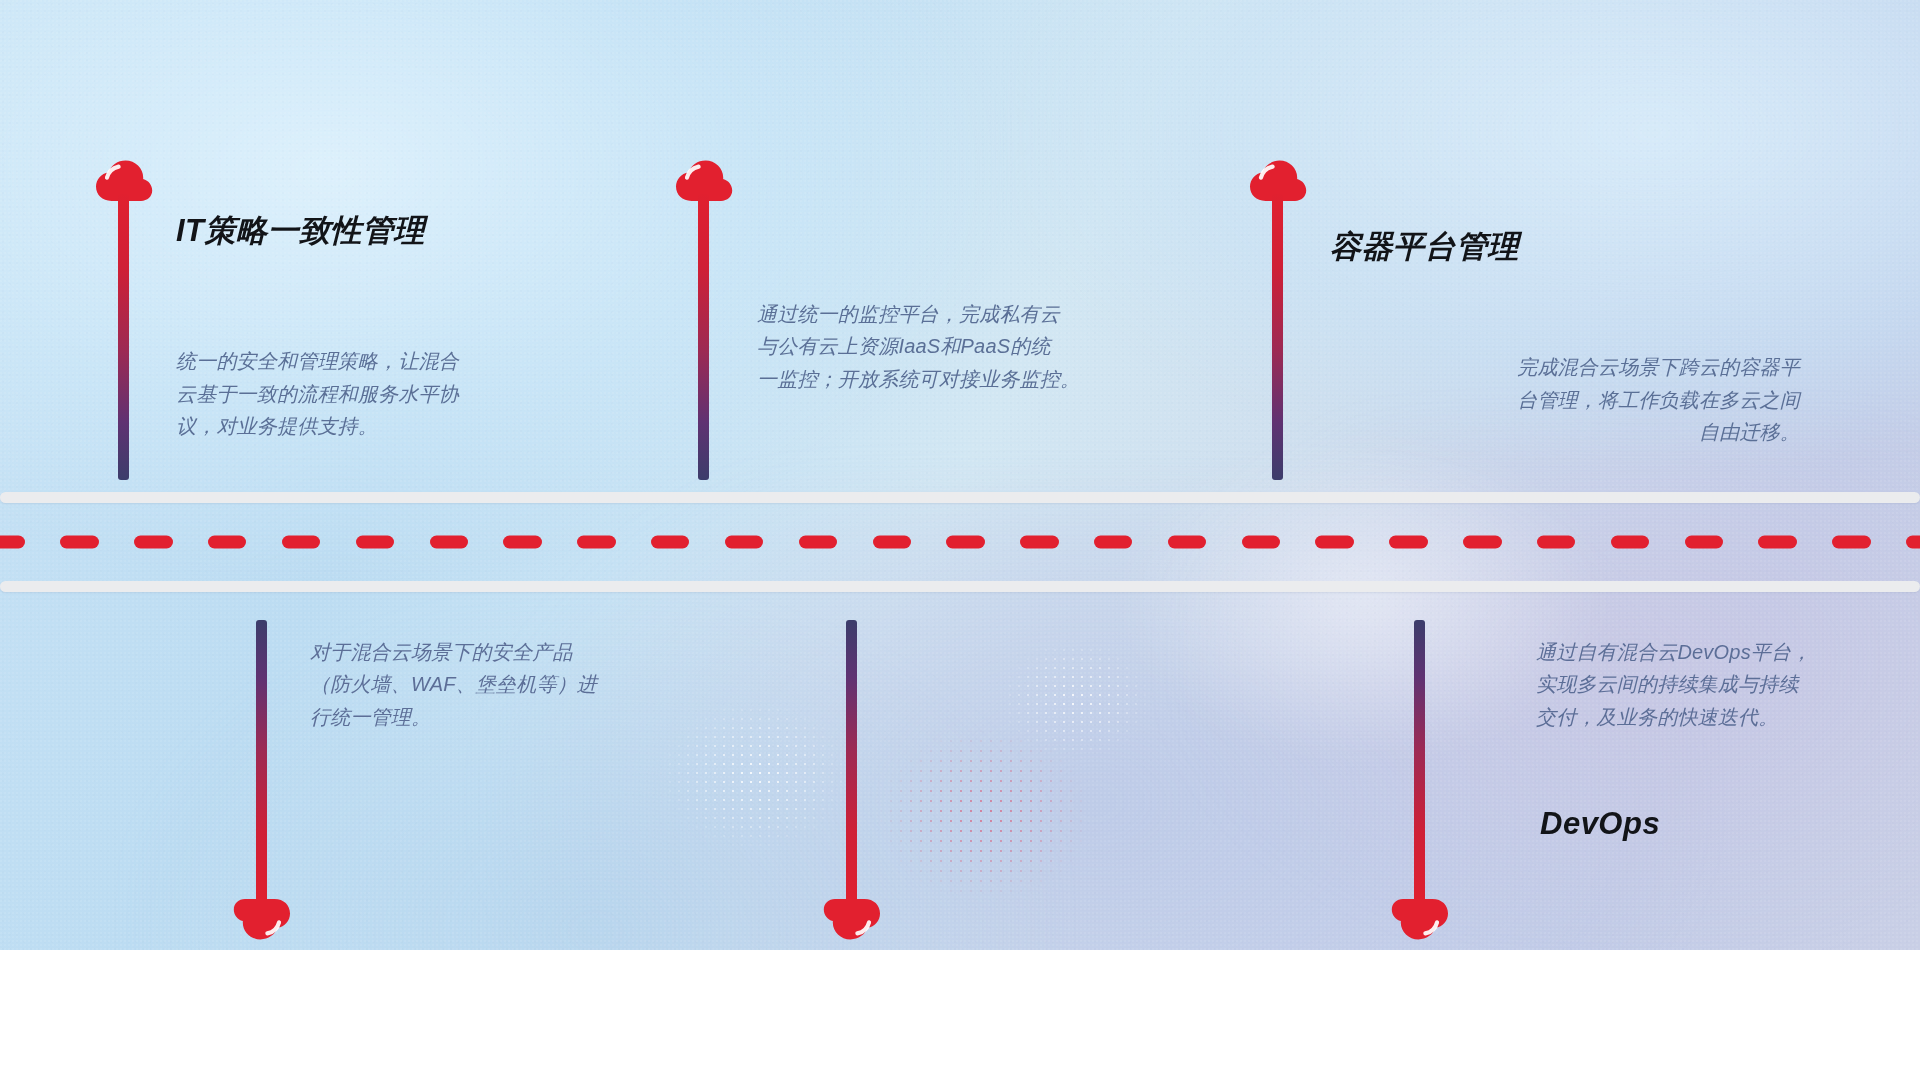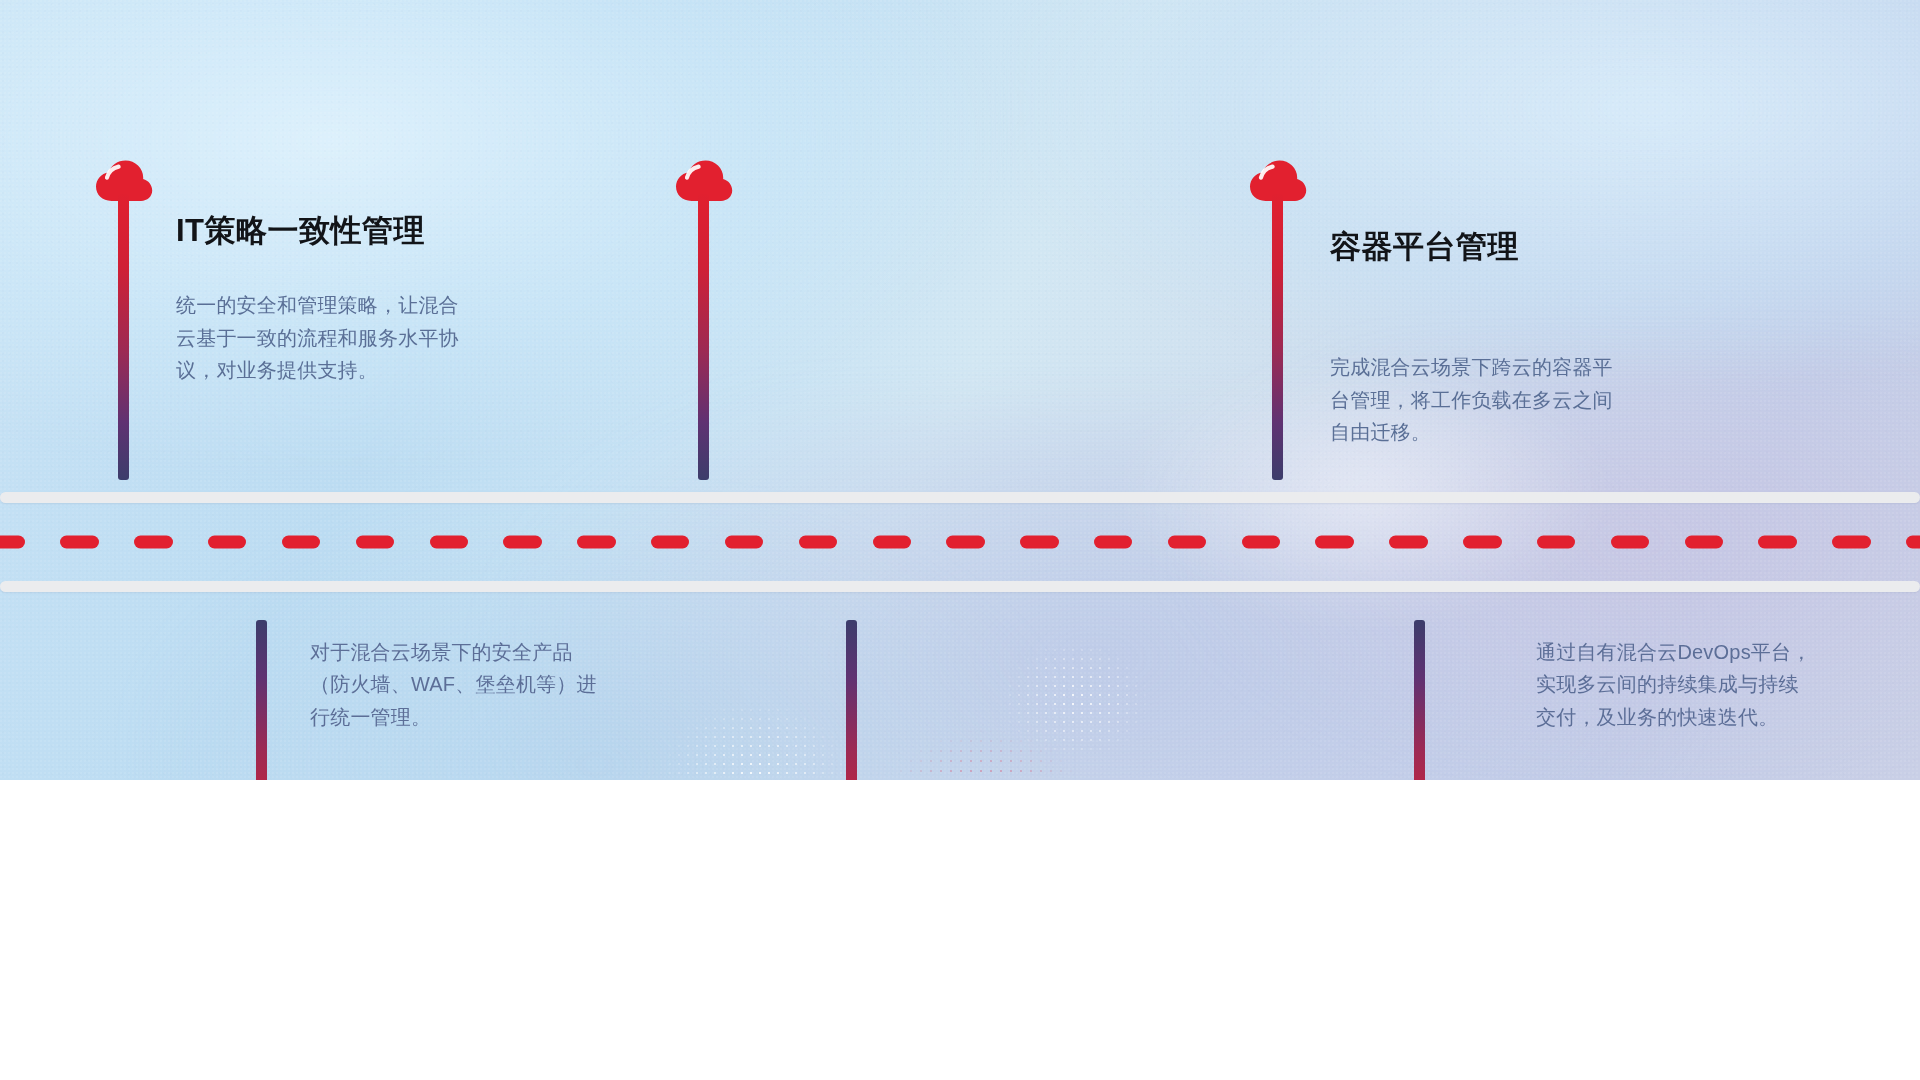--- a/index.html
+++ b/index.html
@@ -3,23 +3,24 @@
 <meta charset="utf-8">
 <style>
   html, body {
     margin: 0;
     padding: 0;
     background: #ffffff;
   }
   #stage {
     position: relative;
     width: 1920px;
-    height: 780px;
+    height: 950px;
     overflow: hidden;
     font-family: "Liberation Sans", "DejaVu Sans", sans-serif;
+    font-style: italic;
   }
 
   
   .bg-base {
     position: absolute;
     inset: 0;
     background:
       linear-gradient(118deg,
         #cfe6f5 0%,
         #c3e0f4 12%,
@@ -247,49 +248,52 @@
     <div class="cloud">
       <svg viewBox="0 0 60 42" width="60" height="42" aria-hidden="true">
         <path d="M17.5 41 C8.2 41 2 34.8 2 26.6 C2 19.2 7.4 13.3 14.4 12.4 C17.0 5.2 23.8 0.6 31.5 0.6 C41.3 0.6 49.2 8.2 49.2 17.6 C49.2 18.1 49.2 18.6 49.1 19.0 C54.5 20.4 58.2 25.1 58.2 30.6 C58.2 36.5 53.3 41 47.0 41 Z" fill="#e2202f"></path>
         <path d="M13.0 17.6 C14.4 12.0 19.0 7.8 24.6 6.6" stroke="#ffffff" stroke-width="4.2" stroke-linecap="round" fill="none" opacity="0.92"></path>
       </svg>
     </div>
     <div class="stem" style="height:286px;"></div>
   </div>
   <div class="card top" style="left:176px; top:212px; width:470px;">
     <div class="card-title">IT策略一致性管理</div>
-    <div class="card-desc" style="margin-top:40px;">统一的安全和管理策略，让混合
+    <div class="card-desc" style="margin-top:96px;">统一的安全和管理策略，让混合
 云基于一致的流程和服务水平协
 议，对业务提供支持。</div>
   </div>
 
   <div class="pin up" style="left:674px; top:160px; height:320px;">
     <div class="cloud">
       <svg viewBox="0 0 60 42" width="60" height="42" aria-hidden="true">
         <path d="M17.5 41 C8.2 41 2 34.8 2 26.6 C2 19.2 7.4 13.3 14.4 12.4 C17.0 5.2 23.8 0.6 31.5 0.6 C41.3 0.6 49.2 8.2 49.2 17.6 C49.2 18.1 49.2 18.6 49.1 19.0 C54.5 20.4 58.2 25.1 58.2 30.6 C58.2 36.5 53.3 41 47.0 41 Z" fill="#e2202f"></path>
         <path d="M13.0 17.6 C14.4 12.0 19.0 7.8 24.6 6.6" stroke="#ffffff" stroke-width="4.2" stroke-linecap="round" fill="none" opacity="0.92"></path>
       </svg>
     </div>
     <div class="stem" style="height:286px;"></div>
   </div>
   <div class="card top" style="left:757px; top:212px; width:470px;">
+    <div class="card-desc" style="margin-top:86px;">通过统一的监控平台，完成私有云
+与公有云上资源IaaS和PaaS的统
+一监控；开放系统可对接业务监控。</div>
   </div>
 
   <div class="pin up" style="left:1248px; top:160px; height:320px;">
     <div class="cloud">
       <svg viewBox="0 0 60 42" width="60" height="42" aria-hidden="true">
         <path d="M17.5 41 C8.2 41 2 34.8 2 26.6 C2 19.2 7.4 13.3 14.4 12.4 C17.0 5.2 23.8 0.6 31.5 0.6 C41.3 0.6 49.2 8.2 49.2 17.6 C49.2 18.1 49.2 18.6 49.1 19.0 C54.5 20.4 58.2 25.1 58.2 30.6 C58.2 36.5 53.3 41 47.0 41 Z" fill="#e2202f"></path>
         <path d="M13.0 17.6 C14.4 12.0 19.0 7.8 24.6 6.6" stroke="#ffffff" stroke-width="4.2" stroke-linecap="round" fill="none" opacity="0.92"></path>
       </svg>
     </div>
     <div class="stem" style="height:286px;"></div>
   </div>
   <div class="card top" style="left:1330px; top:228px; width:470px;">
     <div class="card-title">容器平台管理</div>
-    <div class="card-desc" style="margin-top:86px;">完成混合云场景下跨云的容器平
+    <div class="card-desc" style="margin-top:86px;text-align:right;">完成混合云场景下跨云的容器平
 台管理，将工作负载在多云之间
 自由迁移。</div>
   </div>
 
   <div class="pin down" style="left:232px; top:620px; height:320px;">
     <div class="stem" style="height:286px;"></div>
     <div class="cloud">
       <svg viewBox="0 0 60 42" width="60" height="42" aria-hidden="true">
         <g transform="translate(60,42) rotate(180)">
           <path d="M17.5 41 C8.2 41 2 34.8 2 26.6 C2 19.2 7.4 13.3 14.4 12.4 C17.0 5.2 23.8 0.6 31.5 0.6 C41.3 0.6 49.2 8.2 49.2 17.6 C49.2 18.1 49.2 18.6 49.1 19.0 C54.5 20.4 58.2 25.1 58.2 30.6 C58.2 36.5 53.3 41 47.0 41 Z" fill="#e2202f"></path>

